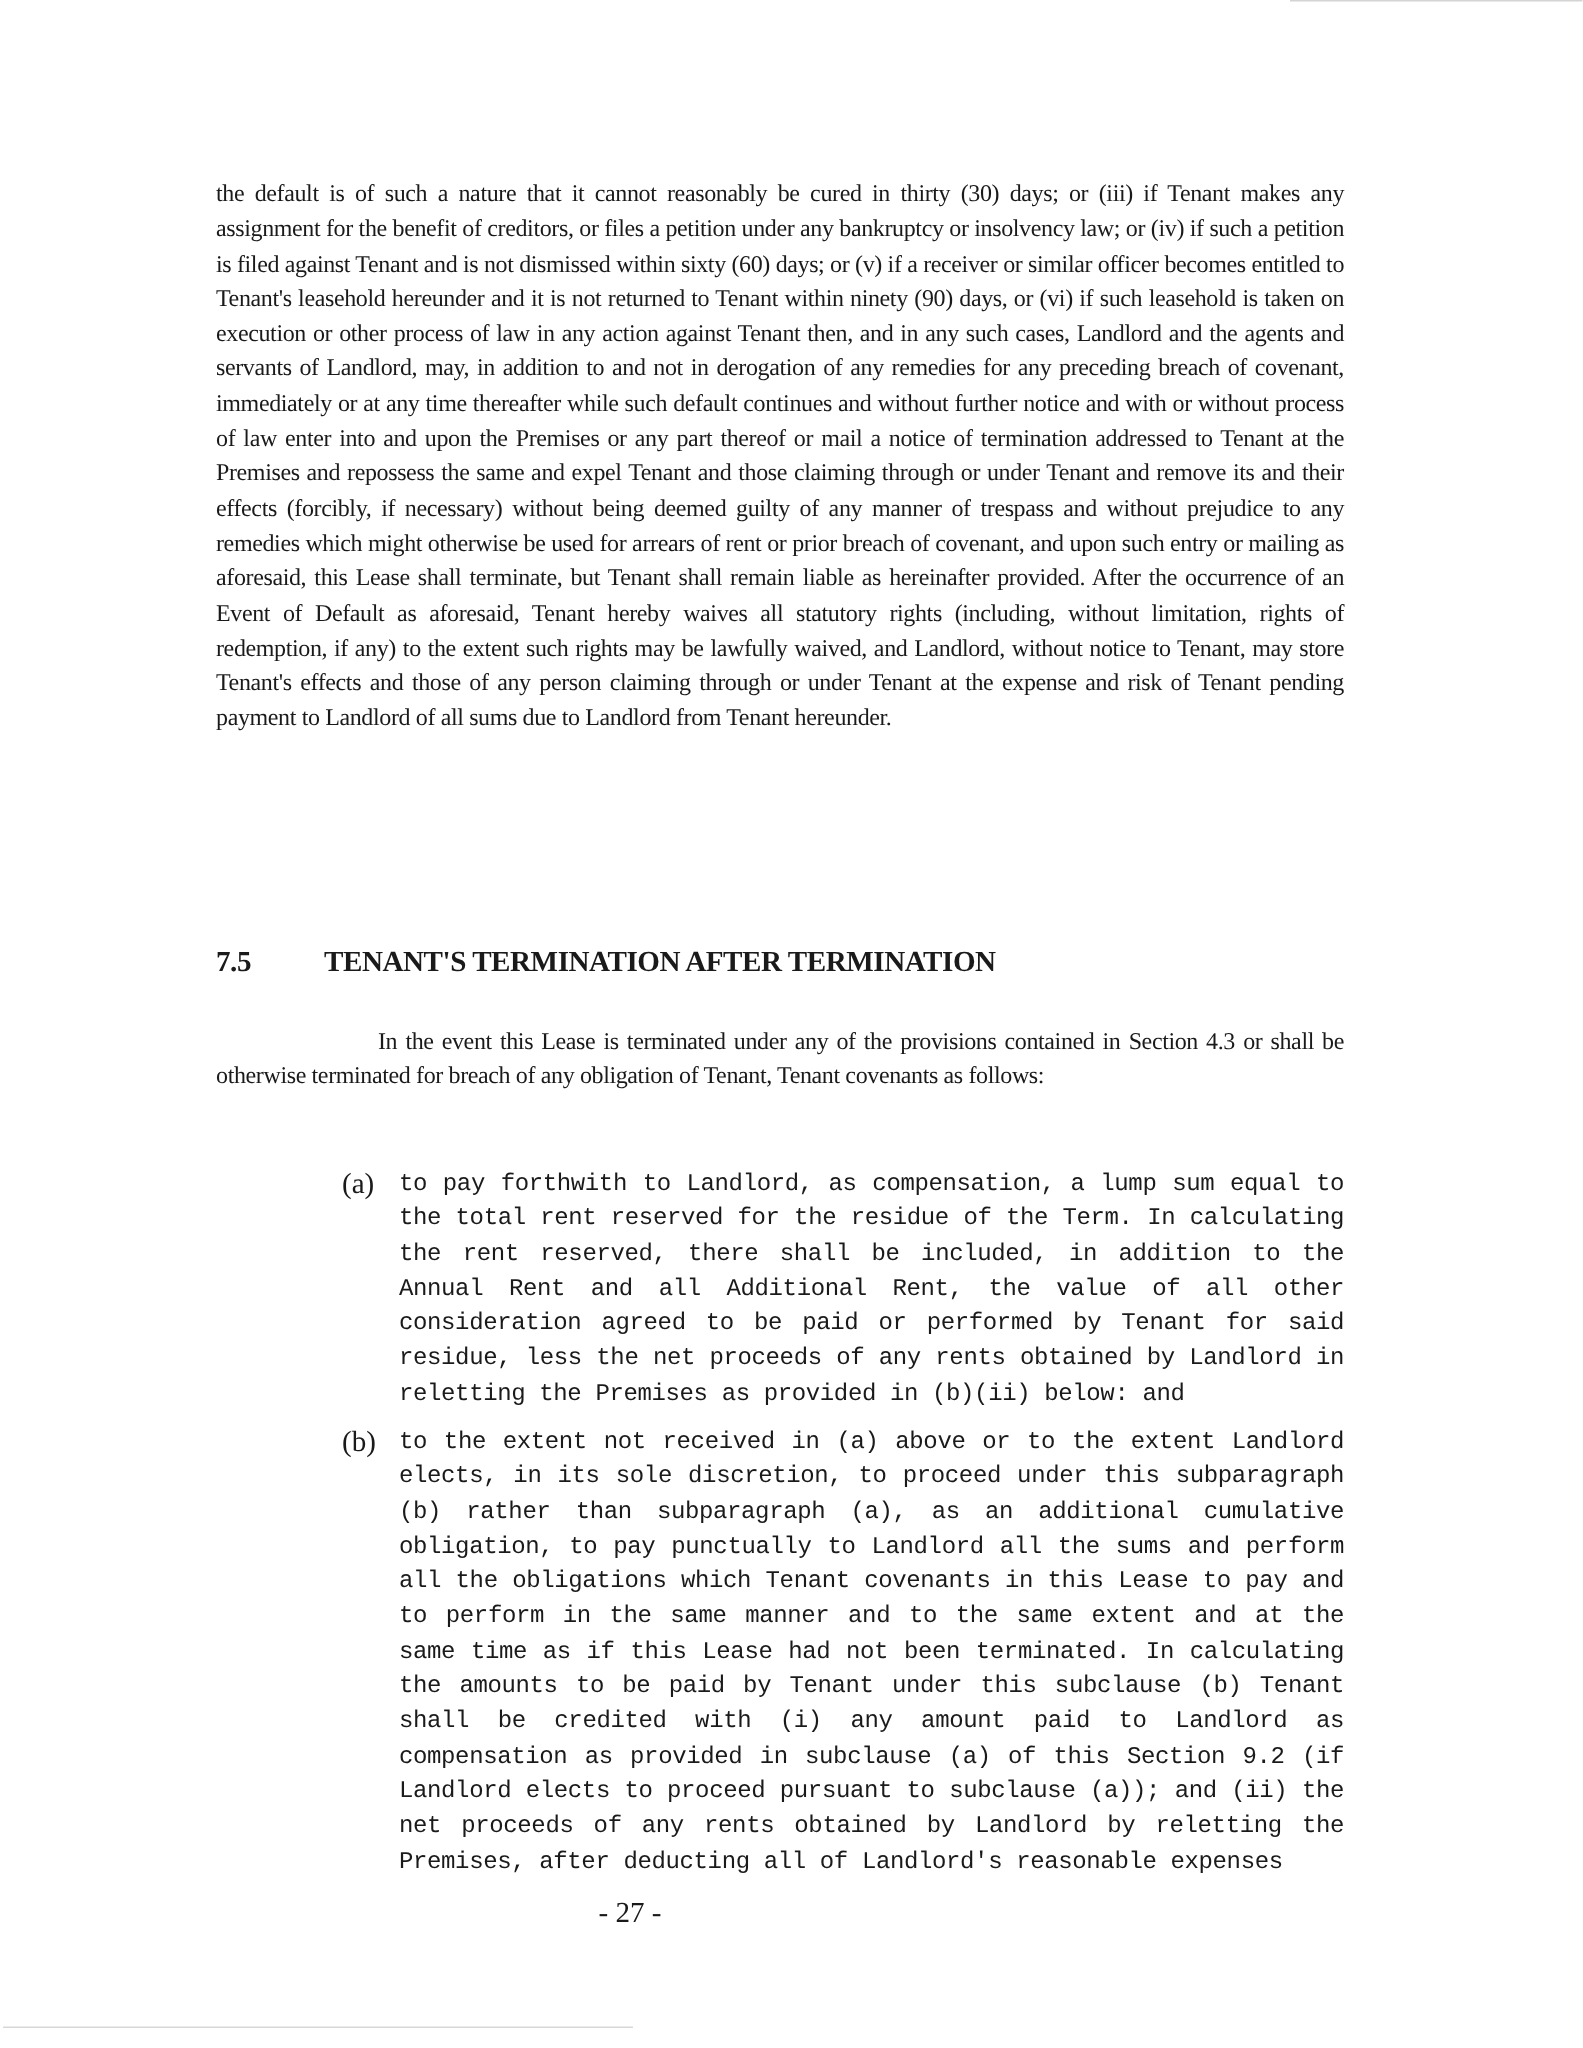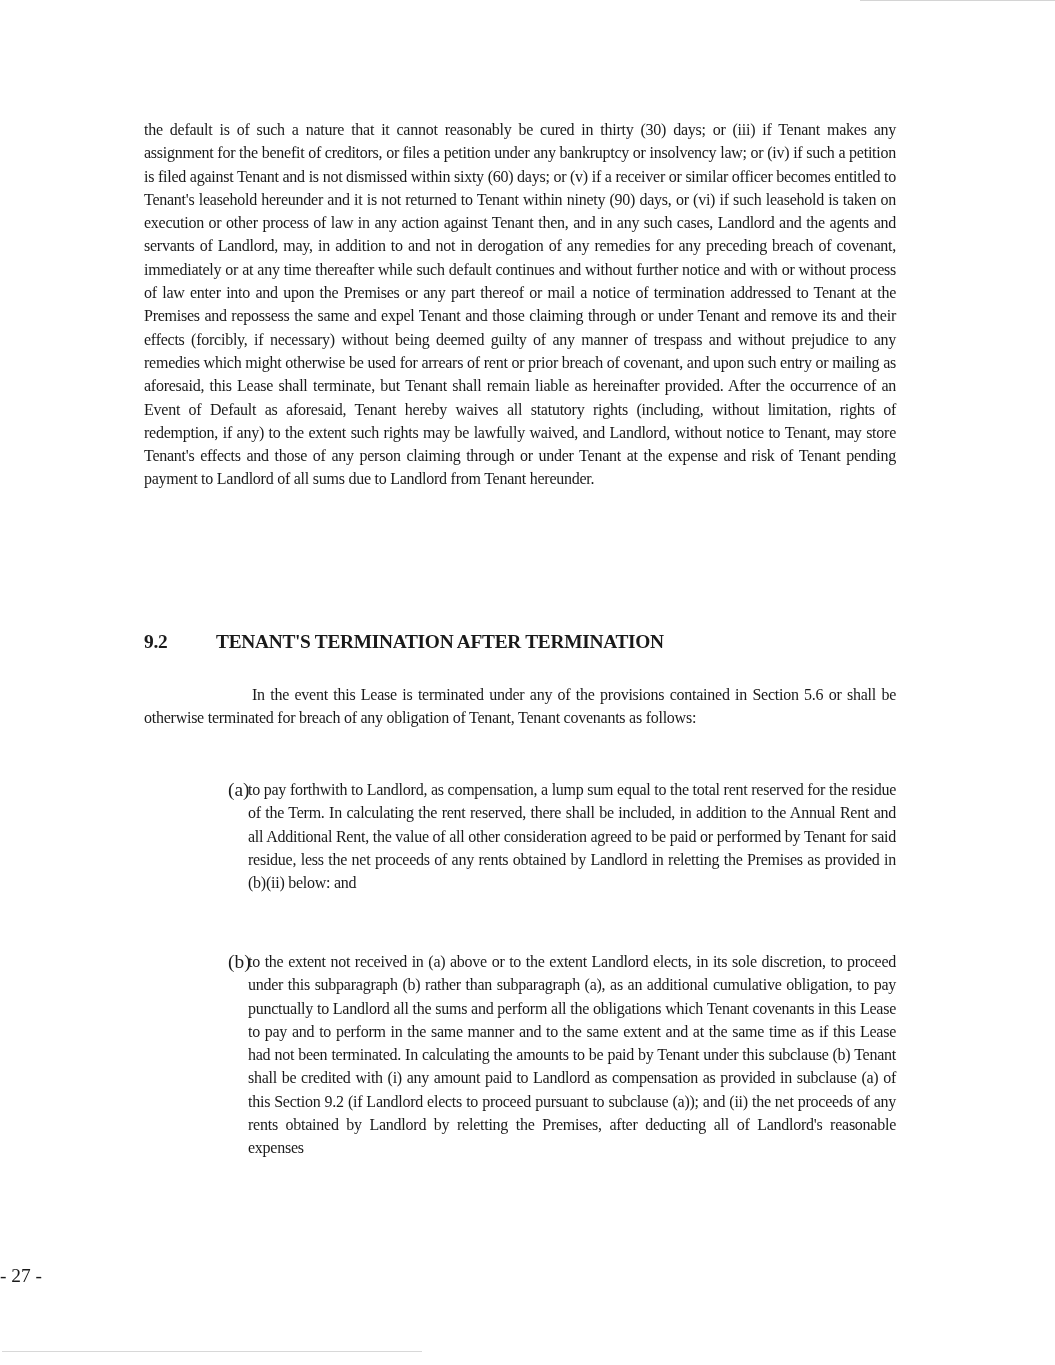--- a/index.html
+++ b/index.html
@@ -73,47 +73,49 @@
     .item.a { top: 778px; }
     .item.b { top: 950px; }
     .item .label {
       position: absolute;
       left: 0;
       top: 0;
       font-size: 19.4px;
       line-height: 23.3px;
     }
     .item .para {
-      margin-left: 20px;
+      margin-left: 38px;
+      font-family: Liberation Mono, monospace;
     }
     .page-number {
       position: absolute;
       top: 1264px;
       left: 0;
       width: 840px;
+      text-align: center;
       font-size: 19.4px;
       line-height: 24px;
     }
   </style>
 </head>
 <body>
 
 <div class="scan-line-top"></div>
 <div class="scan-line-bottom"></div>
 
 <div class="page">
   <p class="para">the default is of such a nature that it cannot reasonably be cured in thirty (30) days; or (iii) if Tenant makes any assignment for the benefit of creditors, or files a petition under any bankruptcy or insolvency law; or (iv) if such a petition is filed against Tenant and is not dismissed within sixty (60) days; or (v) if a receiver or similar officer becomes entitled to Tenant's leasehold hereunder and it is not returned to Tenant within ninety (90) days, or (vi) if such leasehold is taken on execution or other process of law in any action against Tenant then, and in any such cases, Landlord and the agents and servants of Landlord, may, in addition to and not in derogation of any remedies for any preceding breach of covenant, immediately or at any time thereafter while such default continues and without further notice and with or without process of law enter into and upon the Premises or any part thereof or mail a notice of termination addressed to Tenant at the Premises and repossess the same and expel Tenant and those claiming through or under Tenant and remove its and their effects (forcibly, if necessary) without being deemed guilty of any manner of trespass and without prejudice to any remedies which might otherwise be used for arrears of rent or prior breach of covenant, and upon such entry or mailing as aforesaid, this Lease shall terminate, but Tenant shall remain liable as hereinafter provided.  After the occurrence of an Event of Default as aforesaid, Tenant hereby waives all statutory rights (including, without limitation, rights of redemption, if any) to the extent such rights may be lawfully waived, and Landlord, without notice to Tenant, may store Tenant's effects and those of any person claiming through or under Tenant at the expense and risk of Tenant pending payment to Landlord of all sums due to Landlord from Tenant hereunder.</p>
 </div>
 
 <div class="heading">
-  <span class="num">9.2</span><span>TENANT'S TERMINATION AFTER TERMINATION</span>
+  <span class="num">7.5</span><span>TENANT'S TERMINATION AFTER TERMINATION</span>
 </div>
 
 <div class="intro">
-  <p class="para">In the event this Lease is terminated under any of the provisions contained in Section 5.6 or shall be otherwise terminated for breach of any obligation of Tenant, Tenant covenants as follows:</p>
+  <p class="para">In the event this Lease is terminated under any of the provisions contained in Section 4.3 or shall be otherwise terminated for breach of any obligation of Tenant, Tenant covenants as follows:</p>
 </div>
 
 <div class="item a">
   <span class="label">(a)</span>
   <p class="para">to pay forthwith to Landlord, as compensation, a lump sum equal to the total rent reserved for the residue of the Term.  In calculating the rent reserved, there shall be included, in addition to the Annual Rent and all Additional Rent, the value of all other consideration agreed to be paid or performed by Tenant for said residue, less the net proceeds of any rents obtained by Landlord in reletting the Premises as provided in (b)(ii) below: and</p>
 </div>
 
 <div class="item b">
   <span class="label">(b)</span>
   <p class="para">to the extent not received in (a) above or to the extent Landlord elects, in its sole discretion, to proceed under this subparagraph (b) rather than subparagraph (a), as an additional cumulative obligation, to pay punctually to Landlord all the sums and perform all the obligations which Tenant covenants in this Lease to pay and to perform in the same manner and to the same extent and at the same time as if this Lease had not been terminated.  In calculating the amounts to be paid by Tenant under this subclause (b) Tenant shall be credited with (i) any amount paid to Landlord as compensation as provided in subclause (a) of this Section 9.2 (if Landlord elects to proceed pursuant to subclause (a)); and (ii) the net proceeds of any rents obtained by Landlord by reletting the Premises, after deducting all of Landlord's reasonable expenses</p>

